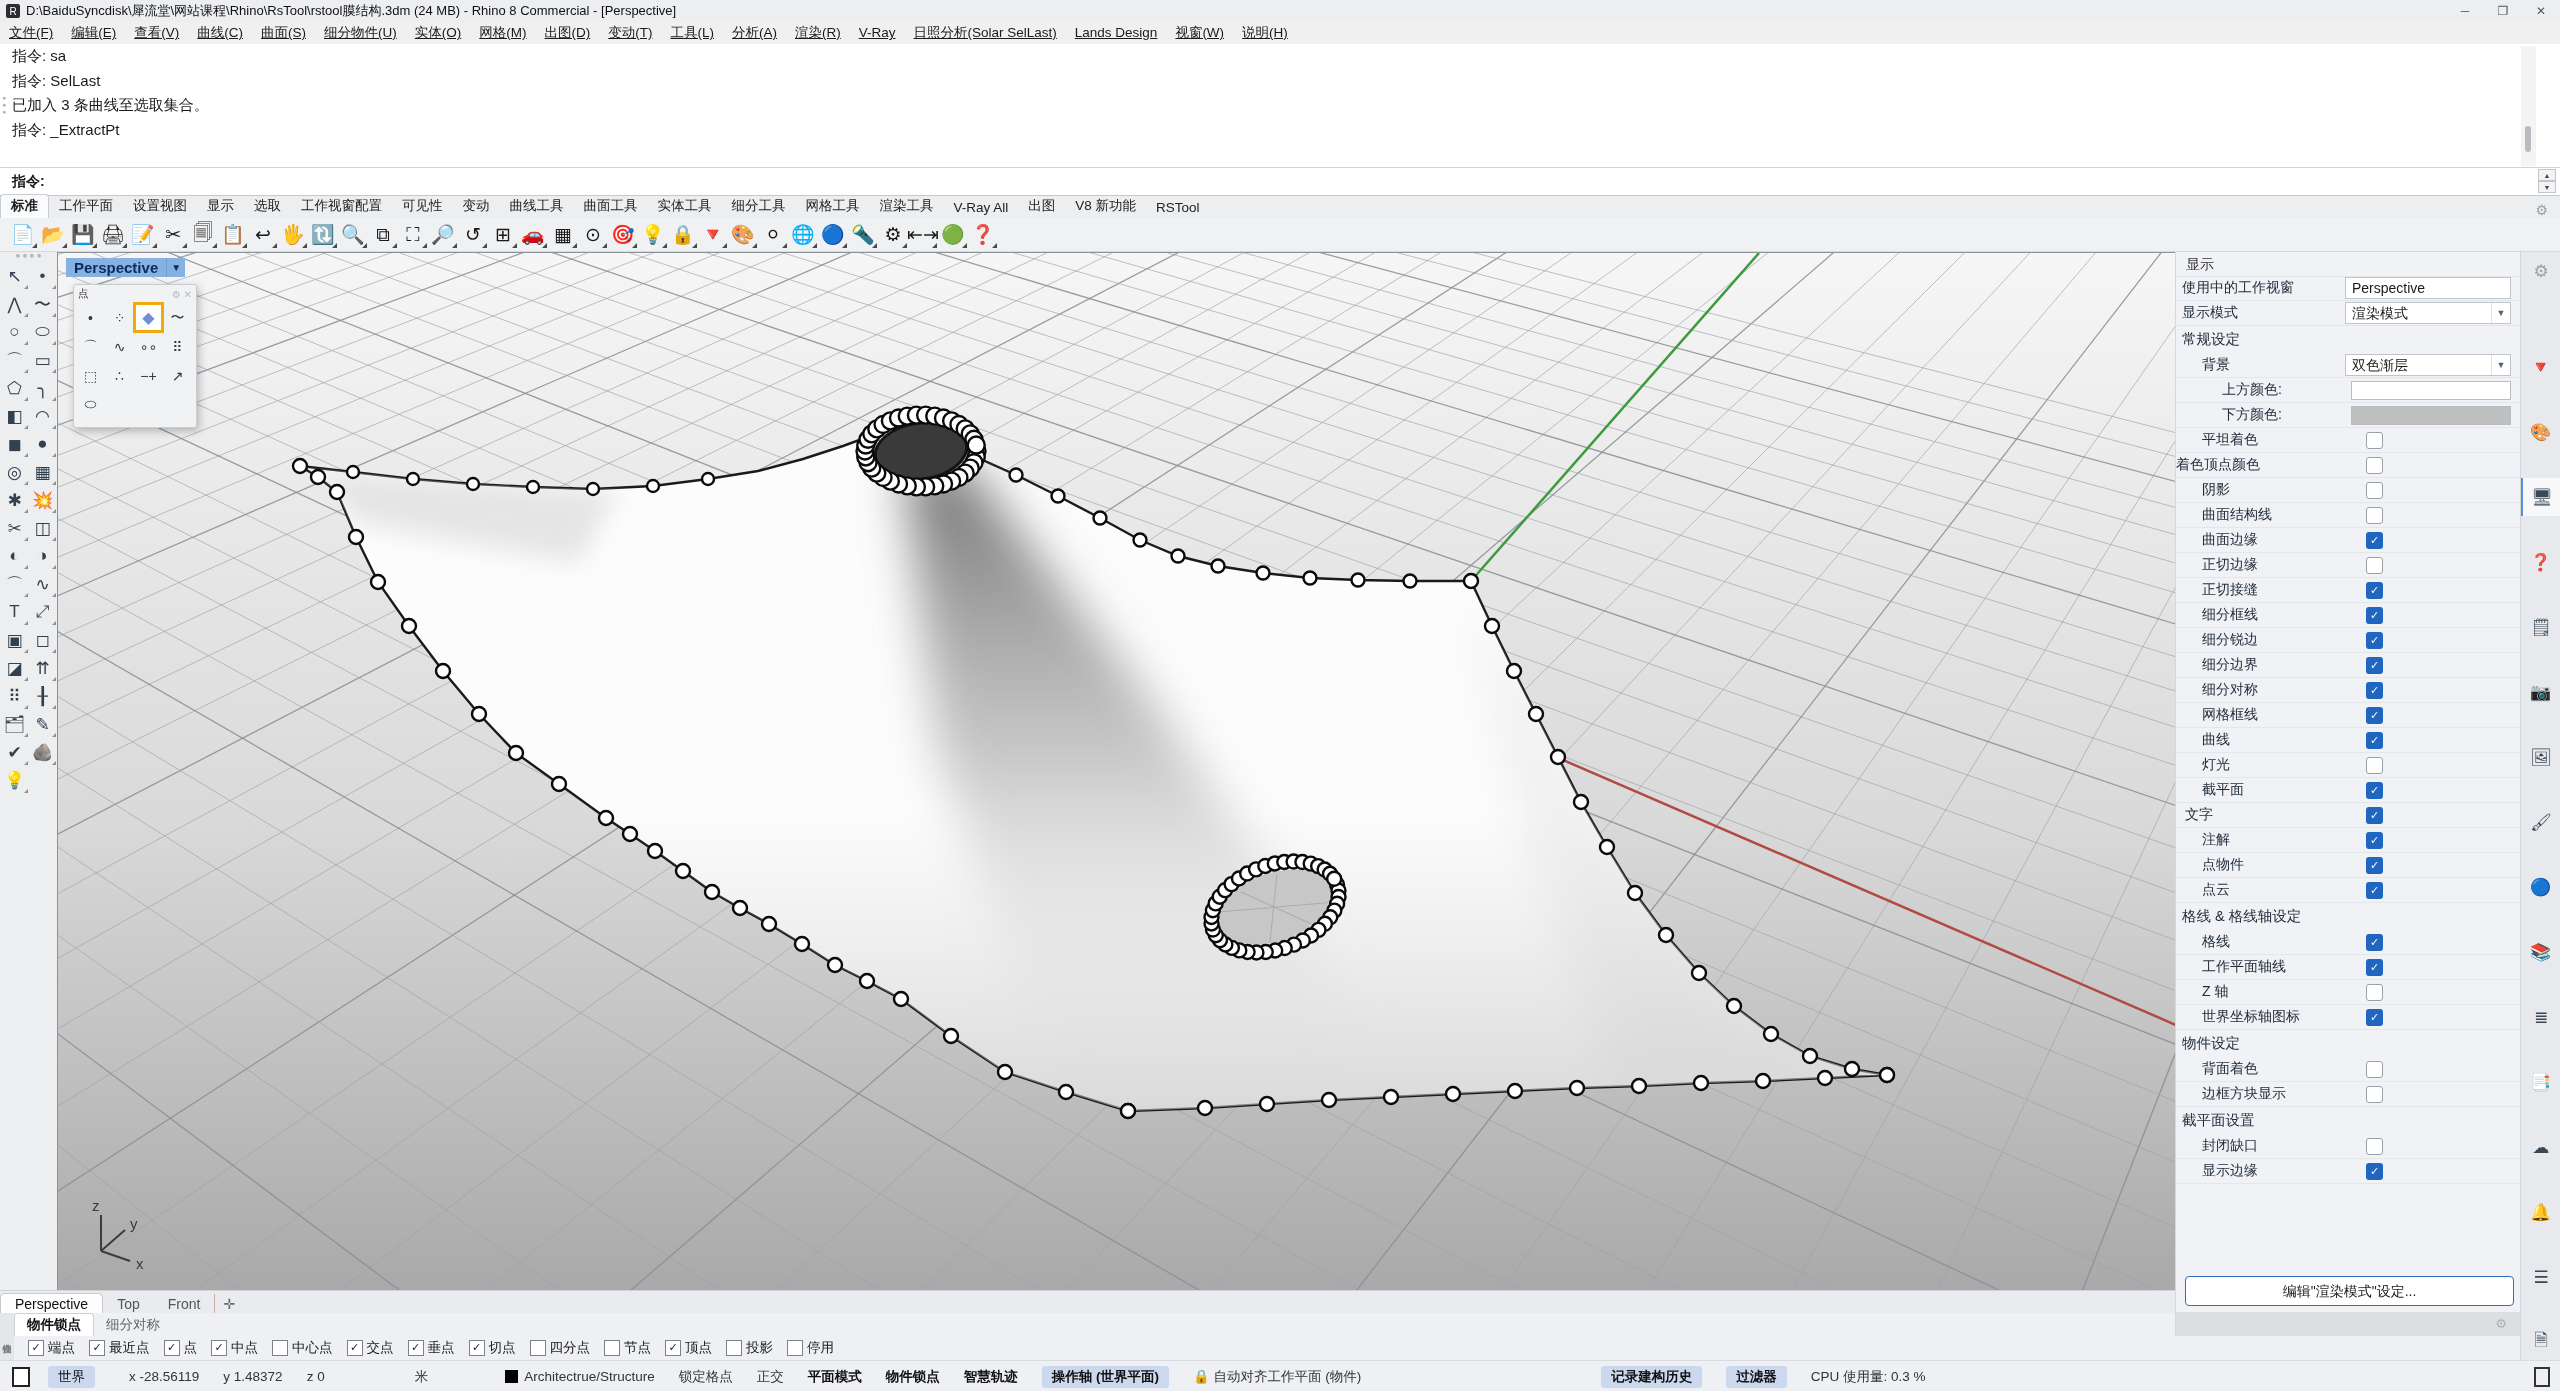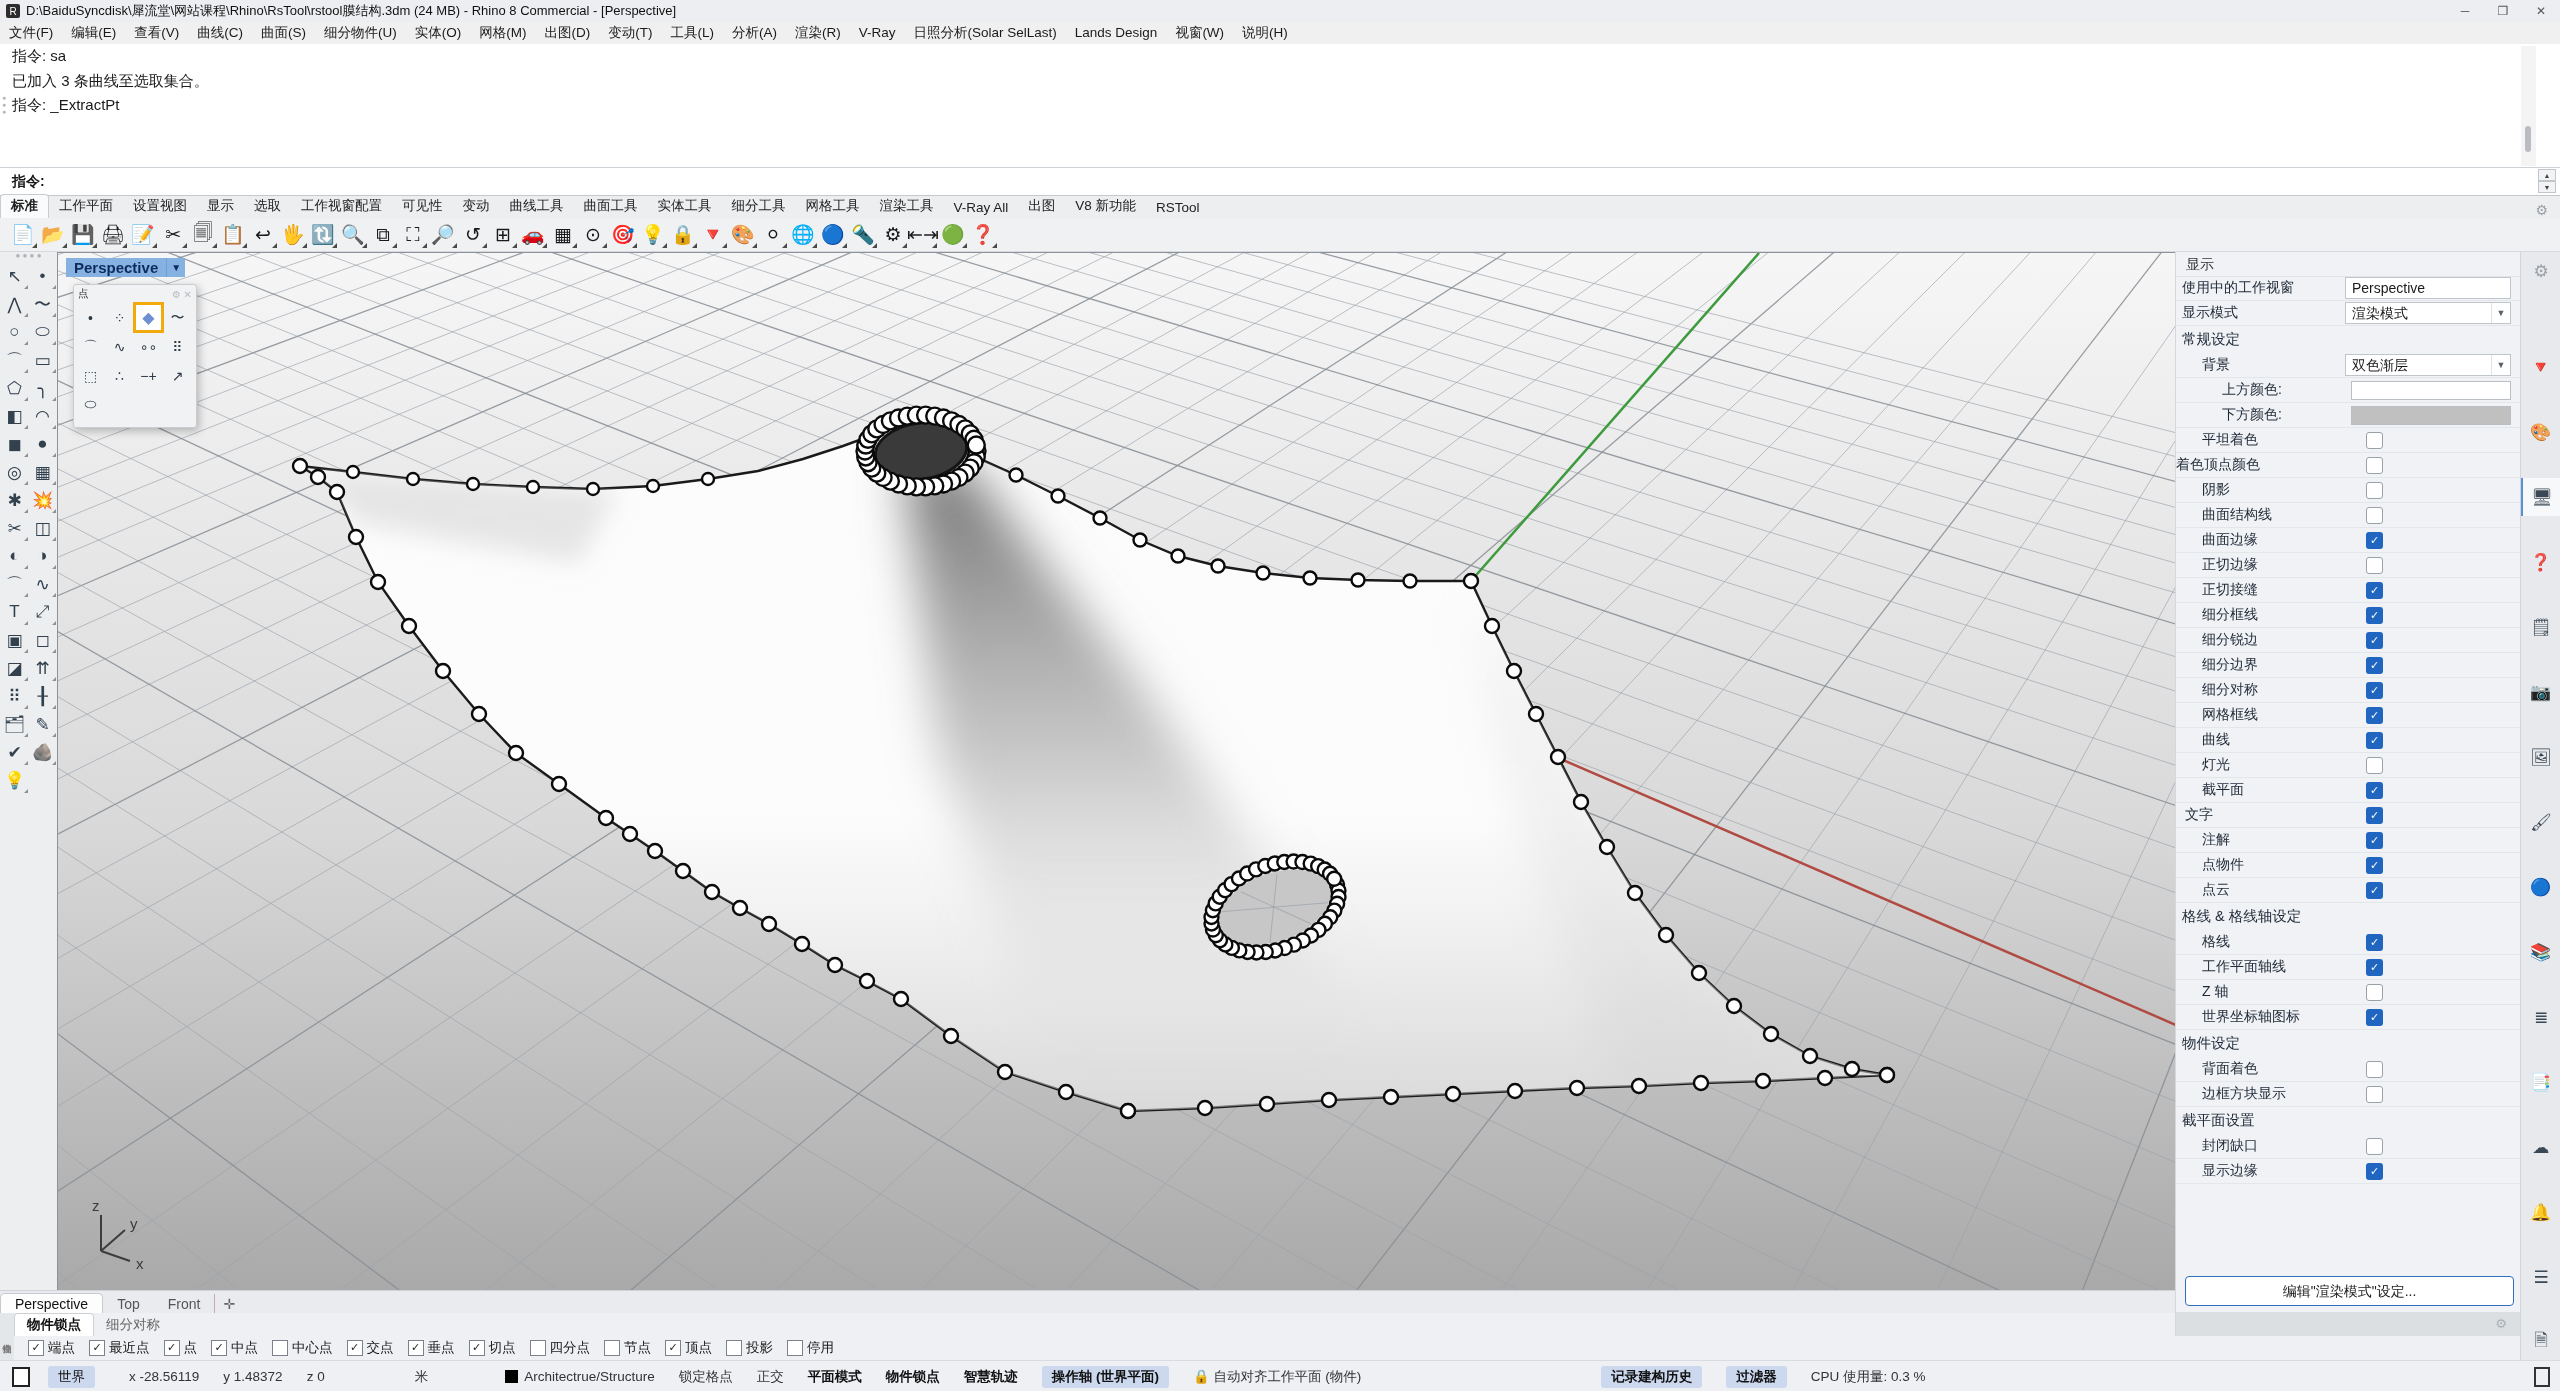--- a/index.html
+++ b/index.html
@@ -6,21 +6,21 @@
   .app{position:relative;width:2560px;height:1391px;overflow:hidden;
        font-family:"Liberation Sans","DejaVu Sans",sans-serif;background:#f0f0f0;color:#1a1a1a;}
   
   .titlebar{position:absolute;left:0;top:0;width:2560px;height:22px;background:#eceef1;
             display:flex;align-items:center;font-size:13px;color:#111;}
   .titlebar .appicon{width:14px;height:14px;margin:0 6px 0 6px;background:#2c2c2c;border-radius:2px;
             color:#fff;font-size:10px;display:flex;align-items:center;justify-content:center;}
   .wincontrols{margin-left:auto;display:flex;height:22px;}
   .wincontrols span{width:38px;text-align:center;line-height:22px;color:#555;font-size:12px;}
   .menubar{position:absolute;left:0;top:22px;width:2560px;height:22px;background:#f0f0f0;
-           display:flex;align-items:center;font-size:13.5px;}
+           display:flex;align-items:center;font-size:13.5px;text-decoration:underline;}
   .menubar .mi{padding:0 9px;line-height:22px;}
   
   .cmdhist{position:absolute;left:0;top:44px;width:2560px;height:124px;background:#fff;
            border-bottom:1px solid #cdd2d7;font-size:15px;line-height:24.5px;padding-left:12px;box-sizing:border-box;}
   .cmdhist .grip{position:absolute;left:2px;top:50px;width:4px;color:#b5b5b5;font-size:7px;line-height:7px;}
   .cmdscroll{position:absolute;left:2521px;top:46px;width:15px;height:120px;background:#f4f4f4;}
   .cmdscroll .thumb{position:absolute;left:4px;top:80px;width:6px;height:26px;background:#b9bcc0;border-radius:3px;}
   .cmdline{position:absolute;left:0;top:168px;width:2560px;height:28px;background:#fff;border-bottom:1px solid #c4c9ce;
            font-size:14px;font-weight:bold;line-height:27px;padding-left:12px;box-sizing:border-box;}
   .cmdbtns{position:absolute;left:2538px;top:169px;width:20px;height:26px;}
@@ -152,20 +152,21 @@
       <div class="mi">V-Ray</div>
       <div class="mi">日照分析(Solar SelLast)</div>
       <div class="mi">Lands Design</div>
       <div class="mi">视窗(W)</div>
       <div class="mi">说明(H)</div>
     </div>
 
   <div class="cmdhist" id="cmdhist">
     <div class="grip">●<br>●<br>●</div>
   <div>指令: sa</div>
+      <div>指令: SelLast</div>
       <div>已加入 3 条曲线至选取集合。</div>
       <div>指令: _ExtractPt</div>
     </div>
   <div class="cmdscroll">
       <div class="thumb"></div>
     </div>
   <div class="cmdline">
     <span>指令:</span>
   </div>
   <div class="cmdbtns">

